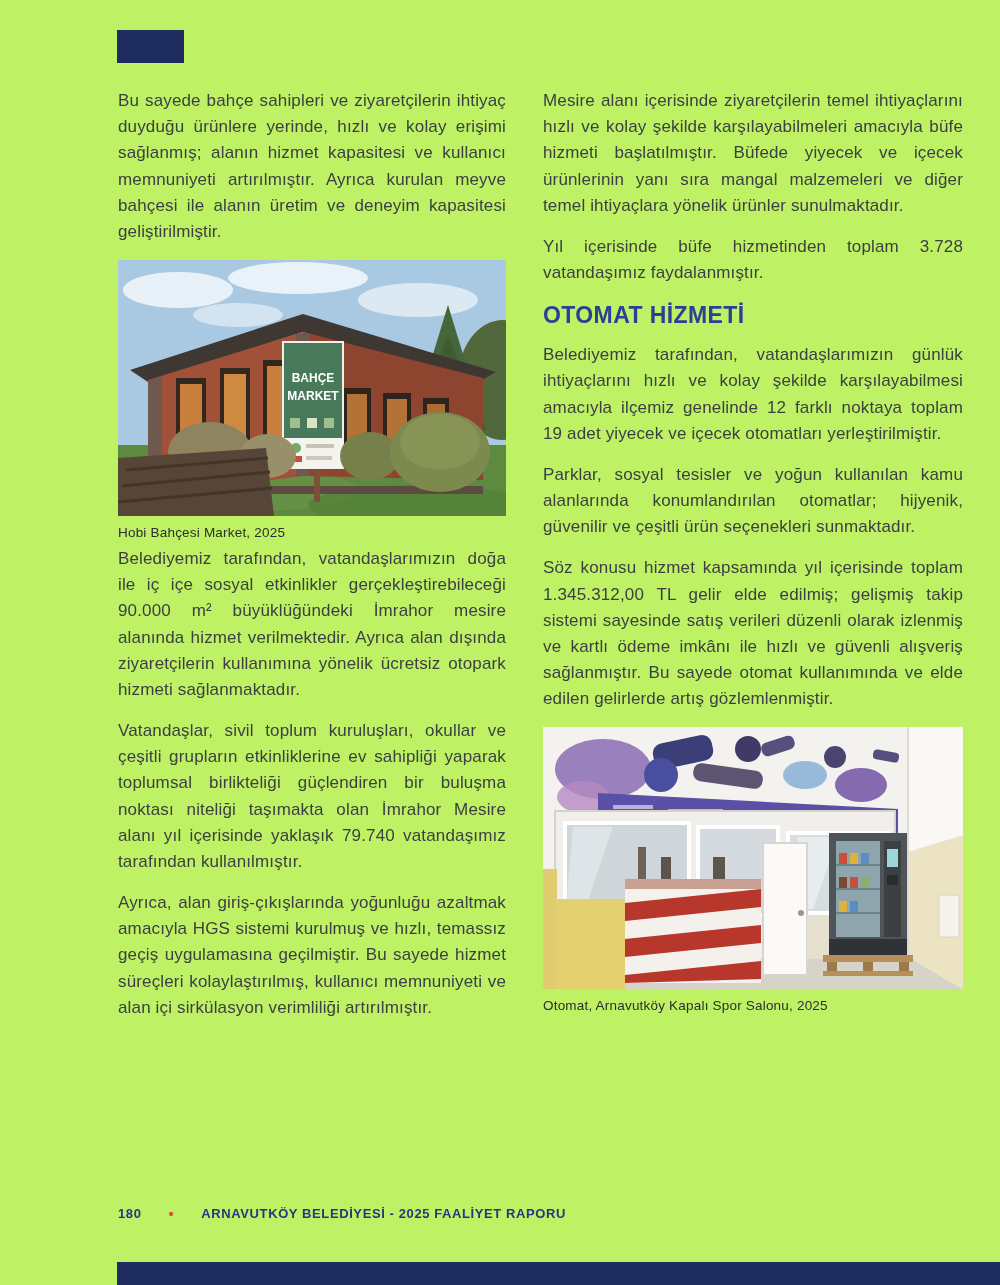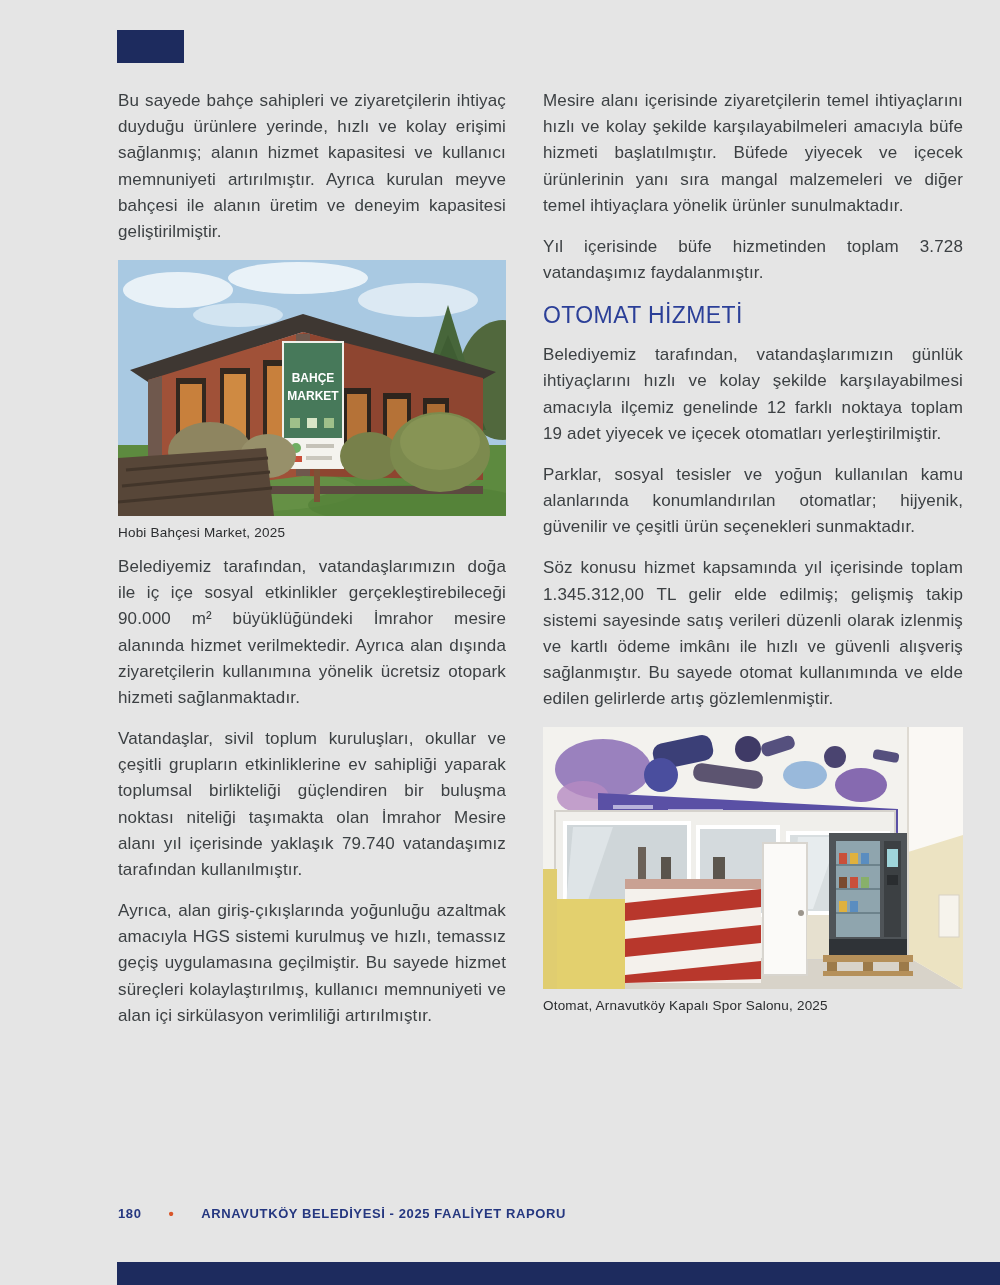--- a/index.html
+++ b/index.html
@@ -1,20 +1,20 @@
 <!DOCTYPE html>
 <html lang="tr"><head>
 <meta charset="utf-8">
 <style>
   * { margin:0; padding:0; box-sizing:border-box; }
   html,body { background:#ffffff; }
   .page {
     position:relative;
     width:1000px; height:1285px;
-    background:#e5e5e5;
+    background:#bef264;
     font-family:"Liberation Sans","DejaVu Sans",sans-serif;
     color:#3c4043;
     overflow:hidden;
   }
   .chapter-tab {
     position:absolute; left:117px; top:30px;
     width:67px; height:33px;
     background:#1d2b5e;
   }
   .bottom-band {
@@ -30,31 +30,31 @@
     text-align:justify;
     letter-spacing:.15px;
     color:#3c4043;
     margin-bottom:15px;
   }
   .subheading {
     font-size:18.5px; font-weight:700; color:#1f2123;
     margin:21px 0 13px 0; letter-spacing:.2px;
   }
   .section-heading {
-    font-size:23px; font-weight:400; color:#2b3f98;
+    font-size:23px; font-weight:700; color:#2b3f98;
     letter-spacing:.4px;
     margin:16px 0 13px 0;
   }
   .photo-frame { display:block; margin-top:6px; }
   .photo-frame svg { display:block; }
   .caption {
     font-size:13.5px; color:#2b2d2f; letter-spacing:.2px;
     margin:9px 0 0 0;
   }
-  .caption-gap { margin-bottom:14px; }
+  .caption-gap { margin-bottom:6px; }
   .footer {
     position:absolute; left:118px; top:1206px;
     display:flex; align-items:center; gap:27px;
     font-size:13px; font-weight:700; letter-spacing:.6px;
     color:#253780;
   }
   .footer .bullet { color:#d9572b; font-size:15px; line-height:1; }
 </style>
 </head>
 <body>

